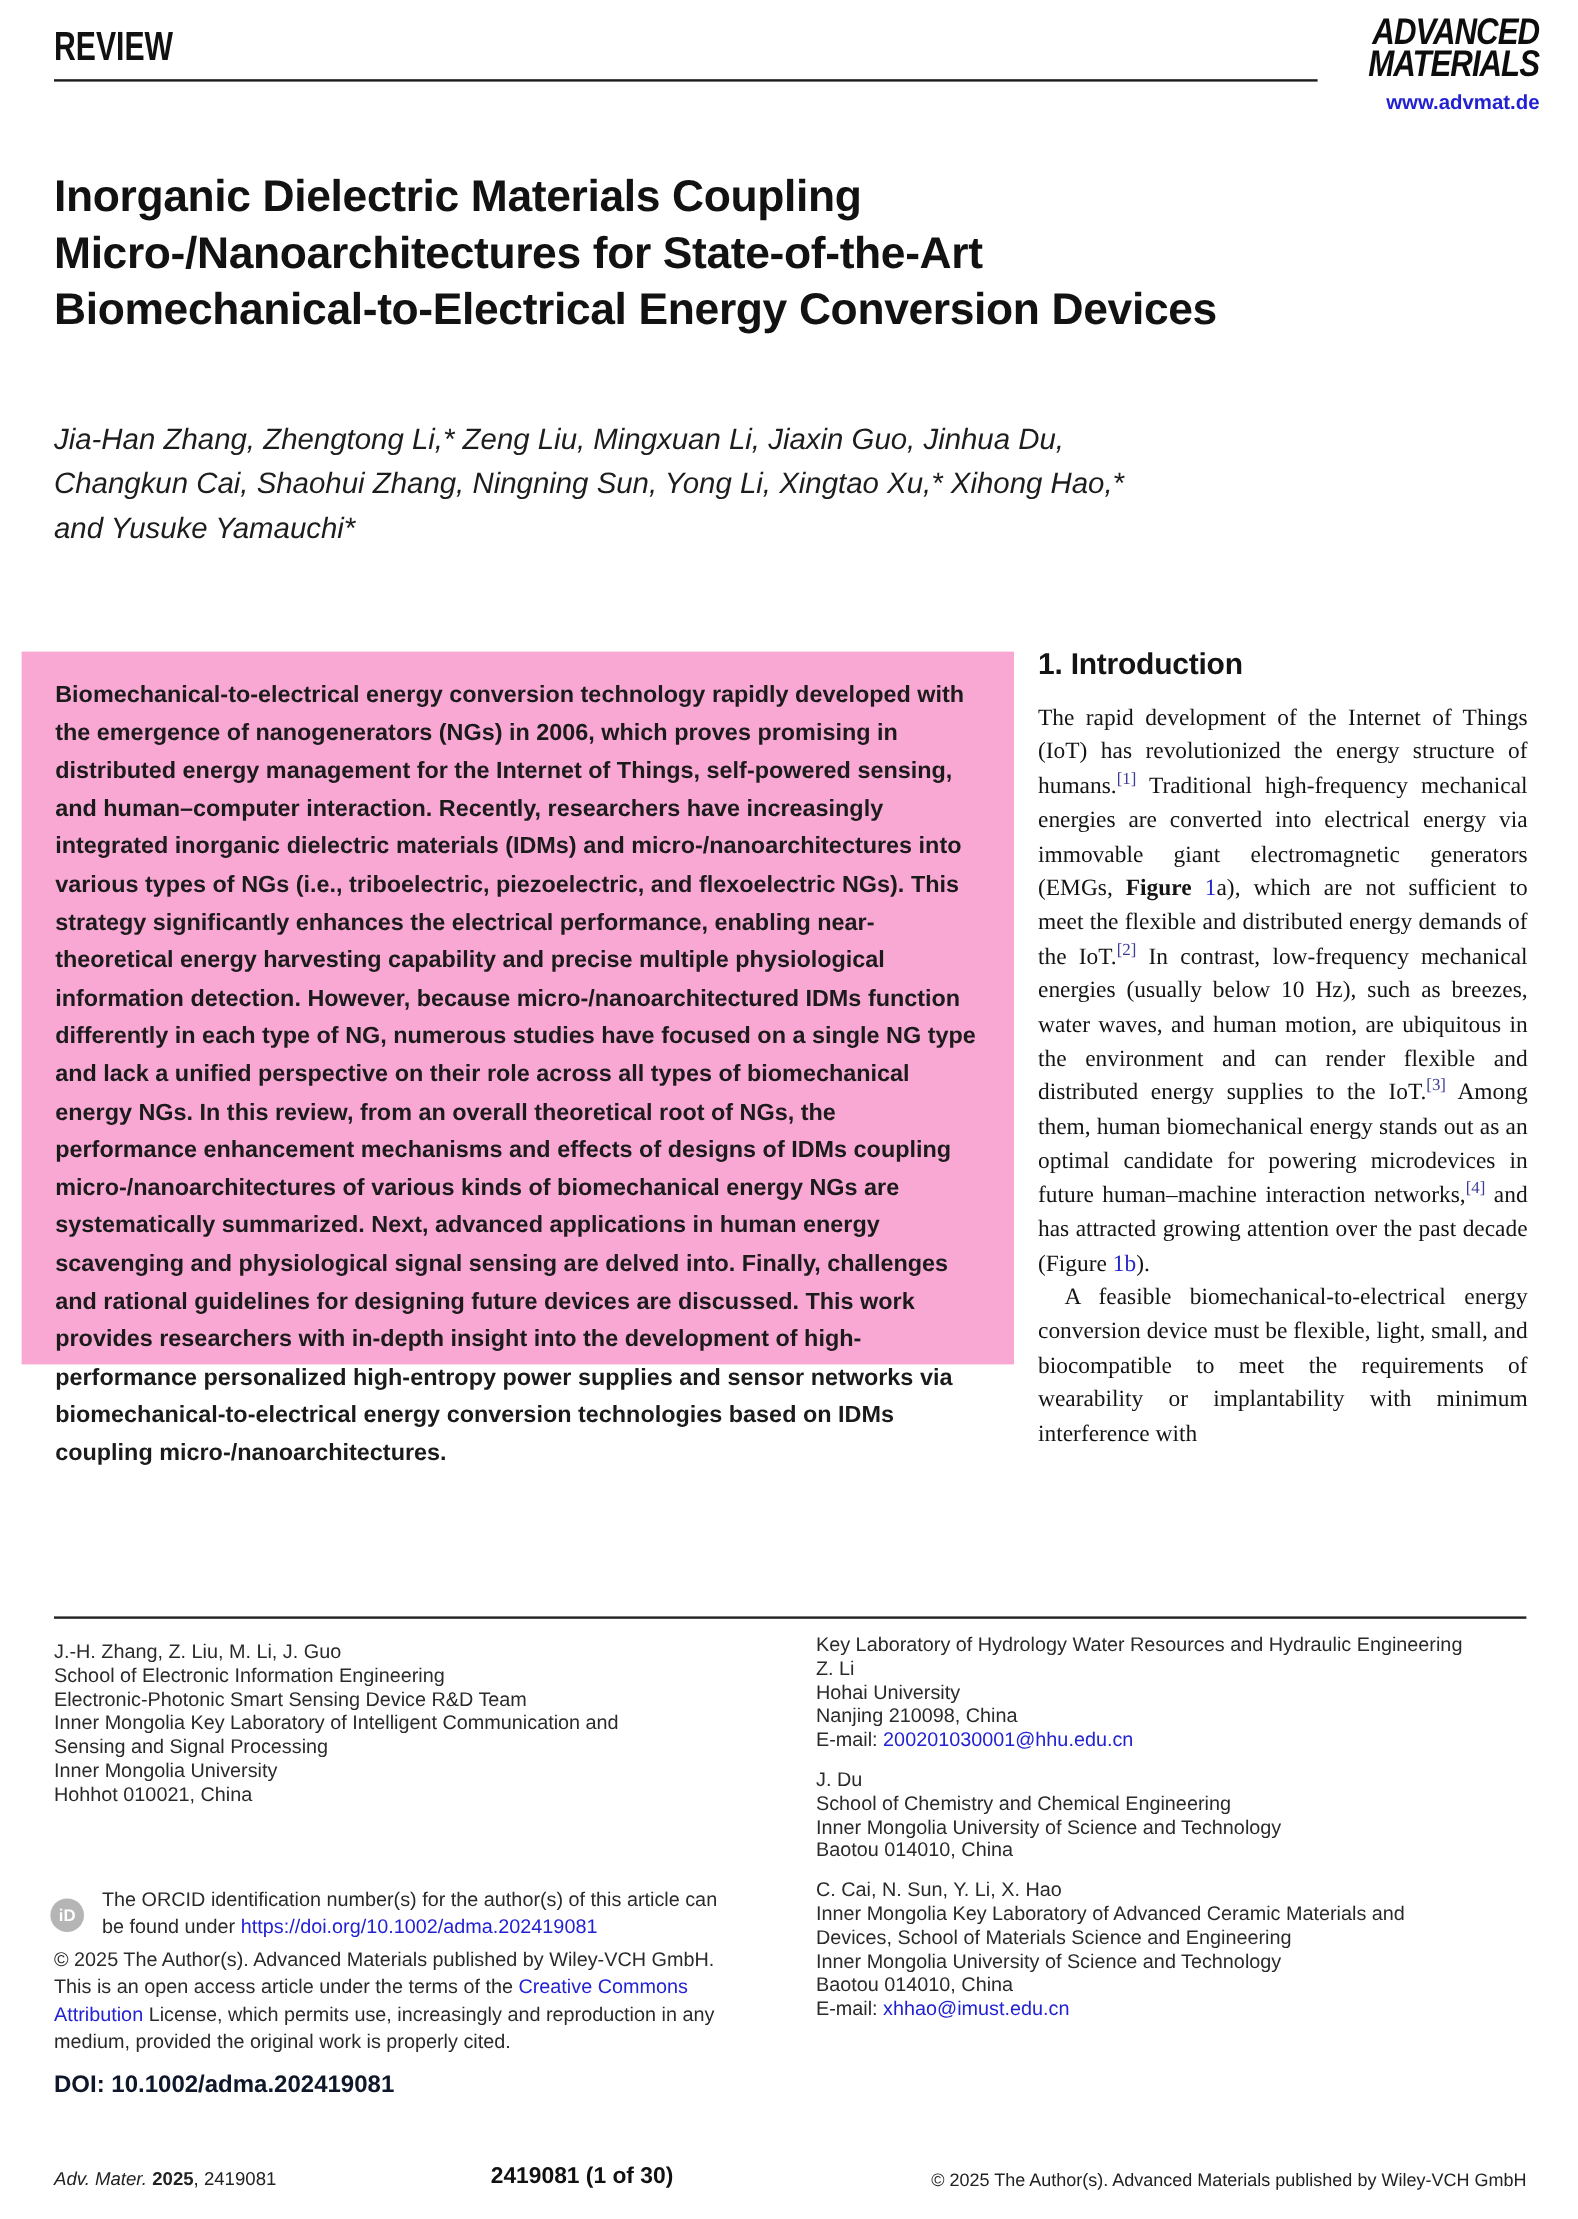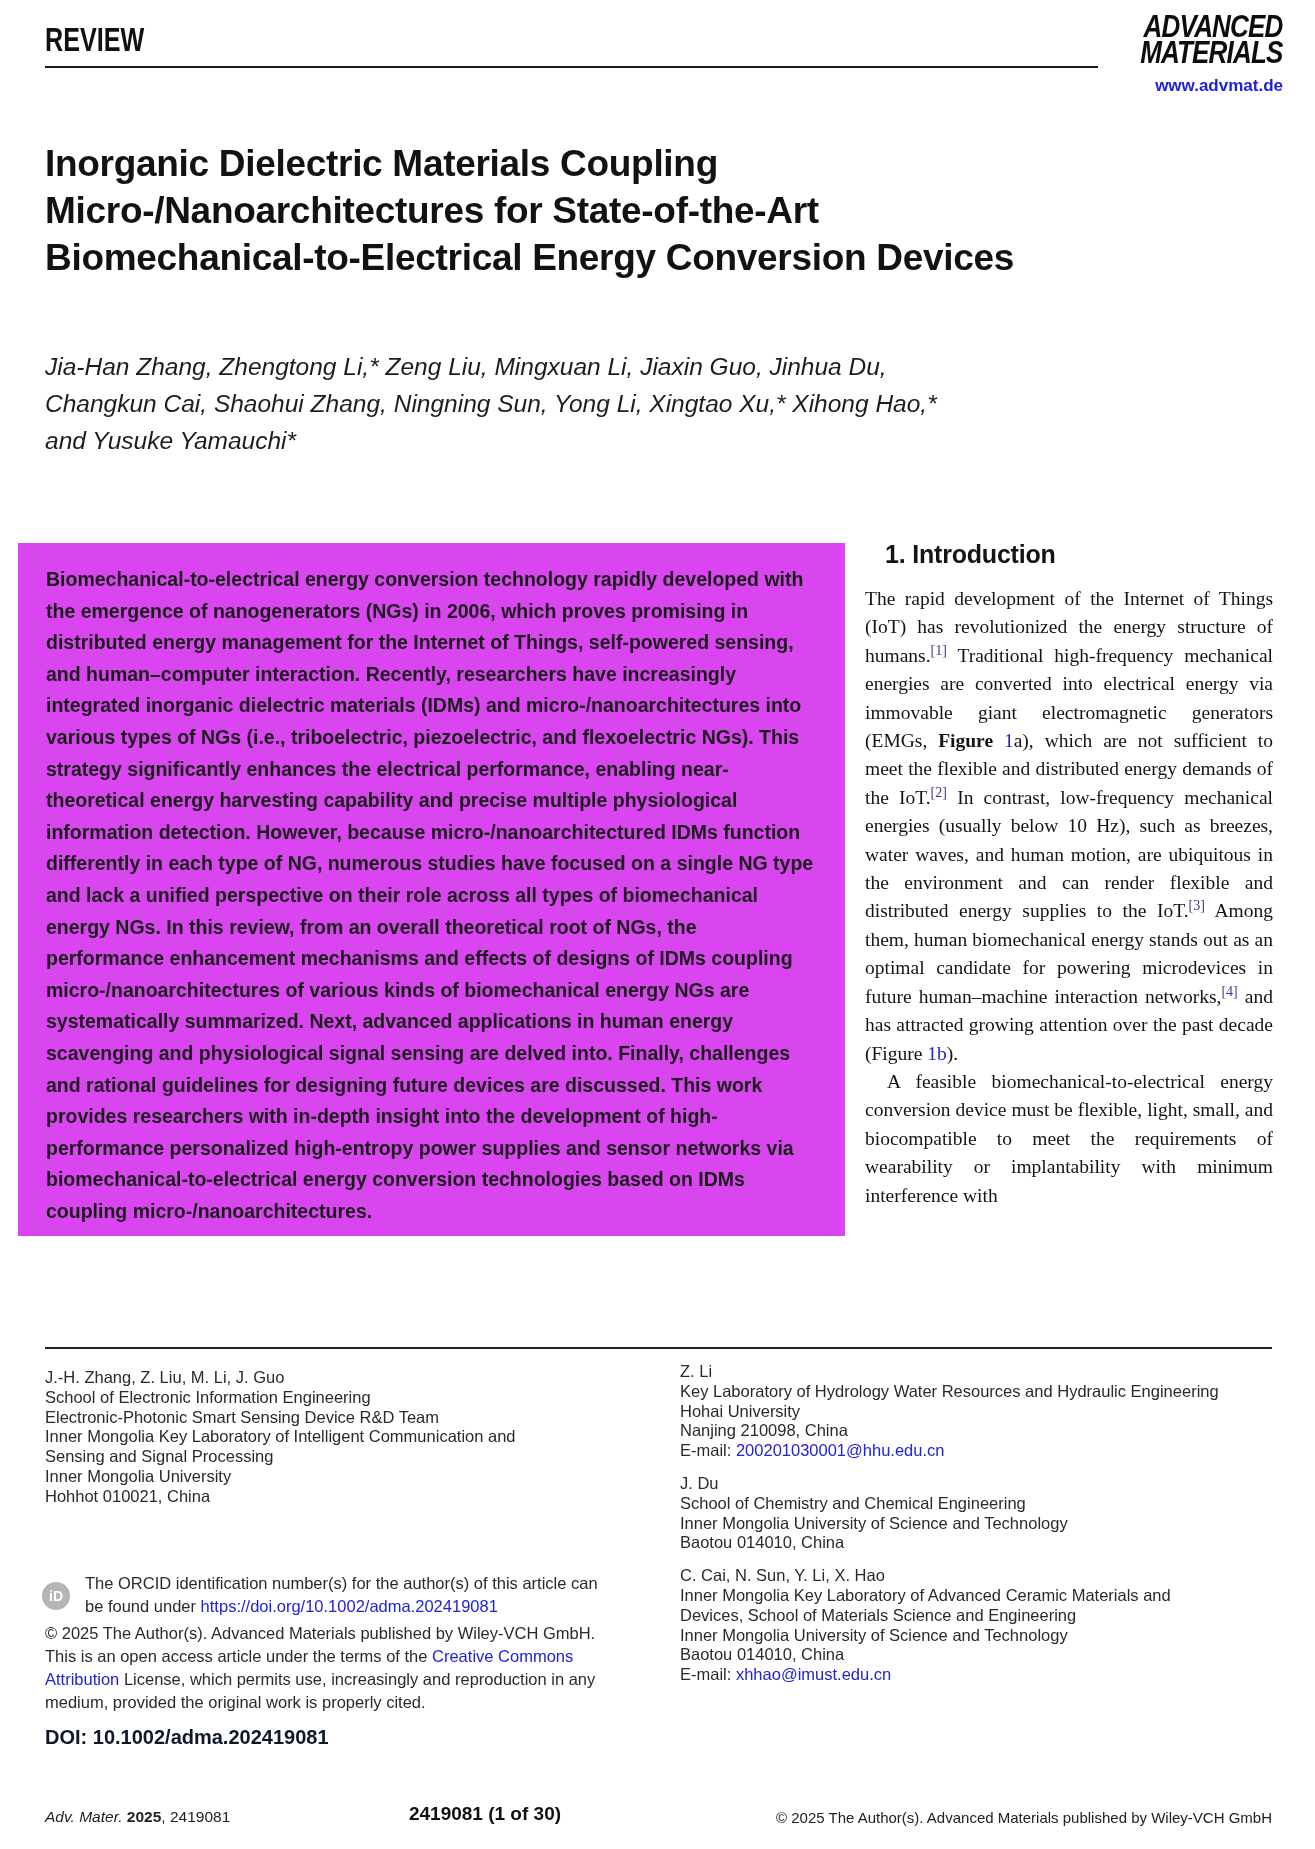--- a/index.html
+++ b/index.html
@@ -29,28 +29,28 @@
     position:absolute; left:45px; top:140px; width:1060px;
     font-size:37px; font-weight:700; line-height:47px; color:#121212;
     letter-spacing:-0.3px;
   }
   .authors {
     position:absolute; left:45px; top:348px; width:1060px;
     font-size:24.5px; font-style:italic; line-height:37px; color:#1d1d1d;
   }
   
   .abstract-box {
-    position:absolute; left:18px; top:543px; width:827px; height:693px;
-    background:#d946ef; padding:21px 28px 0 28px;
+    position:absolute; left:18px; top:543px; width:827px; height:594px;
+    background:#f9a8d4; padding:21px 28px 0 28px;
     font-size:19.5px; font-weight:700; line-height:31.6px; color:#1b1b1b;
     text-align:left;
   }
   
   .intro-col { position:absolute; left:865px; top:540px; width:408px; }
-  .intro-heading { font-size:25px; font-weight:700; color:#141414; margin-bottom:16px; letter-spacing:-0.2px;margin-left:20px; }
+  .intro-heading { font-size:25px; font-weight:700; color:#141414; margin-bottom:16px; letter-spacing:-0.2px; }
   .intro-text {
     font-family:"Liberation Serif", serif; font-size:19.5px; line-height:28.4px;
     text-align:justify; color:#141414;
   }
   .intro-text .para2 { text-indent:22px; }
   
   .divider { position:absolute; left:45px; top:1347px; width:1227px; height:2px; background:#222; }
   .affil { font-size:16.5px; line-height:19.8px; color:#2a2a2a; }
   .affil .blk { margin-bottom:13px; }
   .affil-left  { position:absolute; left:45px;  top:1368px; width:580px; }
@@ -112,22 +112,22 @@
         <div><span class="seg-p">Electronic-Photonic Smart Sensing Device R&amp;D Team</span></div>
         <div><span class="seg-p">Inner Mongolia Key Laboratory of Intelligent Communication and</span></div>
         <div><span class="seg-p">Sensing and Signal Processing</span></div>
         <div><span class="seg-p">Inner Mongolia University</span></div>
         <div><span class="seg-p">Hohhot 010021, China</span></div>
       </div>
   </div>
 
   <div class="affil affil-right">
     <div class="blk">
+        <div><span class="seg-p">Key Laboratory of Hydrology Water Resources and Hydraulic Engineering</span></div>
         <div><span class="seg-p">Z. Li</span></div>
-        <div><span class="seg-p">Key Laboratory of Hydrology Water Resources and Hydraulic Engineering</span></div>
         <div><span class="seg-p">Hohai University</span></div>
         <div><span class="seg-p">Nanjing 210098, China</span></div>
         <div><span class="seg-p">E-mail: </span><span class="seg-link">200201030001@hhu.edu.cn</span></div>
       </div>
     <div class="blk">
         <div><span class="seg-p">J. Du</span></div>
         <div><span class="seg-p">School of Chemistry and Chemical Engineering</span></div>
         <div><span class="seg-p">Inner Mongolia University of Science and Technology</span></div>
         <div><span class="seg-p">Baotou 014010, China</span></div>
       </div>

